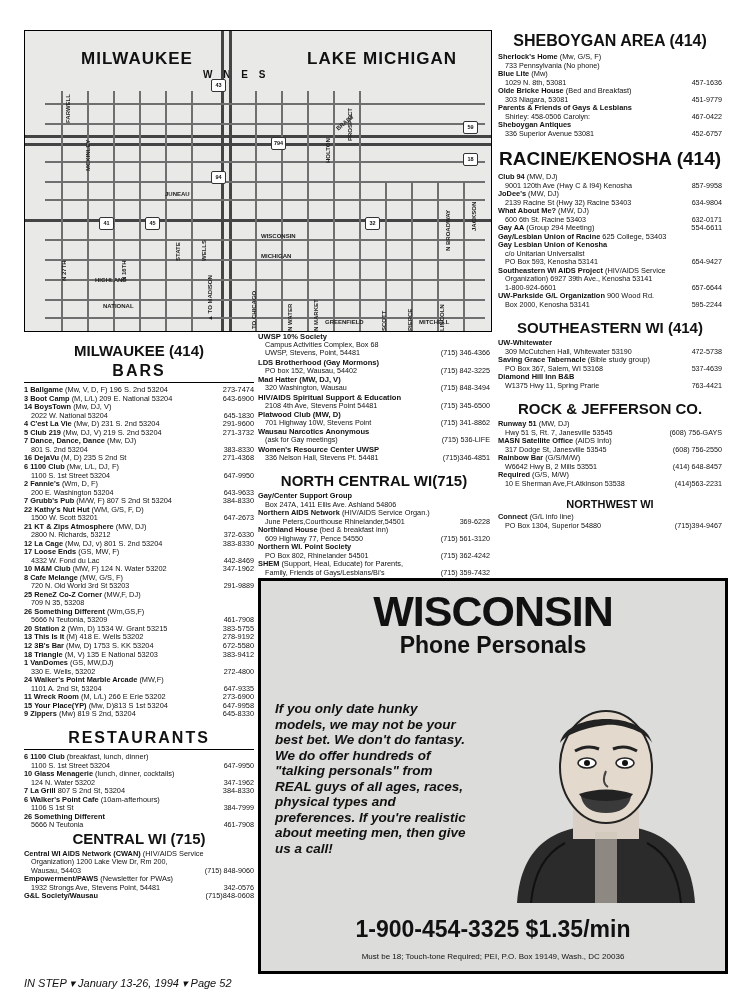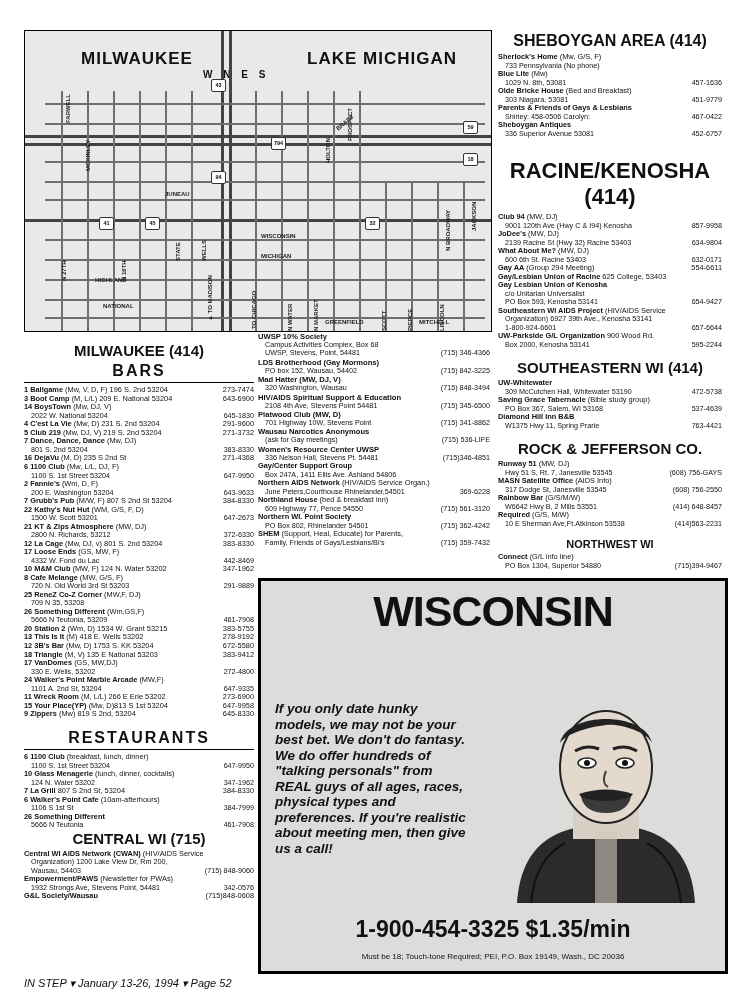--- a/index.html
+++ b/index.html
@@ -154,21 +154,21 @@
         <div class="row"><span class="nm">8 Cafe Melange </span><span>(MW, G/S, F)</span></div>
         <div class="addr"><span>720 N. Old World 3rd St 53203</span><span class="ph">291-9889</span></div>
         <div class="row"><span class="nm">25 ReneZ Co-Z Corner </span><span>(MW,F, DJ)</span></div>
         <div class="addr"><span>709 N 35, 53208</span></div>
         <div class="row"><span class="nm">26 Something Different </span><span>(Wm,GS,F)</span></div>
         <div class="addr"><span>5666 N Teutonia, 53209</span><span class="ph">461-7908</span></div>
         <div class="row"><span class="nm">20 Station 2 </span><span>(Wm, D) 1534 W. Grant 53215</span><span class="ph">383-5755</span></div>
         <div class="row"><span class="nm">13 This Is It </span><span>(M) 418 E. Wells 53202</span><span class="ph">278-9192</span></div>
         <div class="row"><span class="nm">12 3B's Bar </span><span>(Mw, D) 1753 S. KK 53204</span><span class="ph">672-5580</span></div>
         <div class="row"><span class="nm">18 Triangle </span><span>(M, V) 135 E National 53203</span><span class="ph">383-9412</span></div>
-        <div class="row"><span class="nm">17 VanDomes </span><span>(GS, MW,DJ)</span></div>
+        <div class="row"><span class="nm">1 VanDomes </span><span>(GS, MW,DJ)</span></div>
         <div class="addr"><span>330 E. Wells, 53202</span><span class="ph">272-4800</span></div>
         <div class="row"><span class="nm">24 Walker's Point Marble Arcade </span><span>(MW,F)</span></div>
         <div class="addr"><span>1101 A. 2nd St, 53204</span><span class="ph">647-9335</span></div>
         <div class="row"><span class="nm">11 Wreck Room </span><span>(M, L/L) 266 E Erie 53202</span><span class="ph">273-6900</span></div>
         <div class="row"><span class="nm">15 Your Place(YP) </span><span>(Mw, D)813 S 1st 53204</span><span class="ph">647-9958</span></div>
         <div class="row"><span class="nm">9 Zippers </span><span>(Mw) 819 S 2nd, 53204</span><span class="ph">645-8330</span></div>
       </div>
 
     <div class="sub-title" style="margin-top:10px;">RESTAURANTS</div>
     <div class="rule"></div>
@@ -219,20 +219,21 @@
       </div>
     <div class="grp">Wausau Narcotics Anonymous</div>
     <div id="wna-list">
         <div class="addr"><span>(ask for Gay meetings)</span><span class="ph">(715) 536-LIFE</span></div>
       </div>
     <div class="grp">Women's Resource Center UWSP</div>
     <div id="wrc-list">
         <div class="addr"><span>336 Nelson Hall, Stevens Pt. 54481</span><span class="ph">(715)346-4851</span></div>
       </div>
 
+    <div class="sec-title" style="margin-top:10px;">NORTH CENTRAL WI(715)</div>
     <div id="north-list">
         <div class="row"><span class="nm">Gay/Center Support Group </span></div>
         <div class="addr"><span>Box 247A, 1411 Ellis Ave. Ashland 54806</span></div>
         <div class="row"><span class="nm">Northern AIDS Network </span><span>(HIV/AIDS Service Organ.)</span></div>
         <div class="addr"><span>June Peters,Courthouse Rhinelander,54501</span><span class="ph">369-6228</span></div>
         <div class="row"><span class="nm">Northland House </span><span>(bed &amp; breakfast inn)</span></div>
         <div class="addr"><span>609 Highway 77, Pence 54550</span><span class="ph">(715) 561-3120</span></div>
         <div class="row"><span class="nm">Northern WI. Point Society </span></div>
         <div class="addr"><span>PO Box 802, Rhinelander 54501</span><span class="ph">(715) 362-4242</span></div>
         <div class="row"><span class="nm">SHEM </span><span>(Support, Heal, Educate) for Parents,</span></div>
@@ -248,21 +249,21 @@
         <div class="row"><span class="nm">Blue Lite </span><span>(Mw)</span></div>
         <div class="addr"><span>1029 N. 8th, 53081</span><span class="ph">457-1636</span></div>
         <div class="row"><span class="nm">Olde Bricke House </span><span>(Bed and Breakfast)</span></div>
         <div class="addr"><span>303 Niagara, 53081</span><span class="ph">451-9779</span></div>
         <div class="row"><span class="nm">Parents &amp; Friends of Gays &amp; Lesbians </span></div>
         <div class="addr"><span>Shirley:  458-0506              Carolyn:</span><span class="ph">467-0422</span></div>
         <div class="row"><span class="nm">Sheboygan Antiques </span></div>
         <div class="addr"><span>336 Superior Avenue 53081</span><span class="ph">452-6757</span></div>
       </div>
 
-    <div class="sec-title" style="font-size:22px;margin-top:20px;">RACINE/KENOSHA (414)</div>
+    <div class="sec-title" style="font-size:19px;margin-top:10px;">RACINE/KENOSHA (414)</div>
     <div id="rac-list">
         <div class="row"><span class="nm">Club 94 </span><span>(MW, DJ)</span></div>
         <div class="addr"><span>9001 120th Ave (Hwy C &amp; I94) Kenosha</span><span class="ph">857-9958</span></div>
         <div class="row"><span class="nm">JoDee's </span><span>(MW, DJ)</span></div>
         <div class="addr"><span>2139 Racine St (Hwy 32) Racine 53403</span><span class="ph">634-9804</span></div>
         <div class="row"><span class="nm">What About Me? </span><span>(MW, DJ)</span></div>
         <div class="addr"><span>600 6th St. Racine 53403</span><span class="ph">632-0171</span></div>
         <div class="row"><span class="nm">Gay AA </span><span>(Group 294 Meeting)</span><span class="ph">554-6611</span></div>
         <div class="row"><span class="nm">Gay/Lesbian Union of Racine </span><span>625 College, 53403</span></div>
         <div class="row"><span class="nm">Gay Lesbian Union of Kenosha </span></div>
@@ -299,20 +300,21 @@
 
     <div class="sec-title" style="font-size:11px;margin-top:10px;">NORTHWEST WI</div>
     <div id="nw-list">
         <div class="row"><span class="nm">Connect </span><span>(G/L info line)</span></div>
         <div class="addr"><span>PO Box 1304, Superior 54880</span><span class="ph">(715)394-9467</span></div>
       </div>
   </div>
 
   <div class="adbox">
     <div class="adtitle">WISCONSIN</div>
+    <div class="adsub">Phone Personals</div>
     <div class="adcopy">If you only date hunky models, we may not be your best bet. We don't do fantasy. We do offer hundreds of "talking personals" from REAL guys of all ages, races, physical types and preferences. If you're realistic about meeting men, then give us a call!</div>
 
     <svg class="adface" viewBox="0 0 218 210">
       <rect x="0" y="0" width="218" height="210" fill="#dcdcda"></rect>
       <path d="M20 210 C24 150 60 132 109 132 C158 132 194 150 198 210 Z" fill="#2b2b2b"></path>
       <path d="M76 112 h66 v34 h-66 z" fill="#d9cfc4"></path>
       <ellipse cx="109" cy="74" rx="46" ry="56" fill="#e3d9cd" stroke="#222" stroke-width="2"></ellipse>
       <path d="M63 50 C70 18 148 18 155 50 C150 38 120 30 109 32 C92 34 70 40 63 50 Z" fill="#222"></path>
       <ellipse cx="90" cy="70" rx="9" ry="5" fill="#fff" stroke="#222" stroke-width="1.6"></ellipse>
       <ellipse cx="128" cy="70" rx="9" ry="5" fill="#fff" stroke="#222" stroke-width="1.6"></ellipse>

